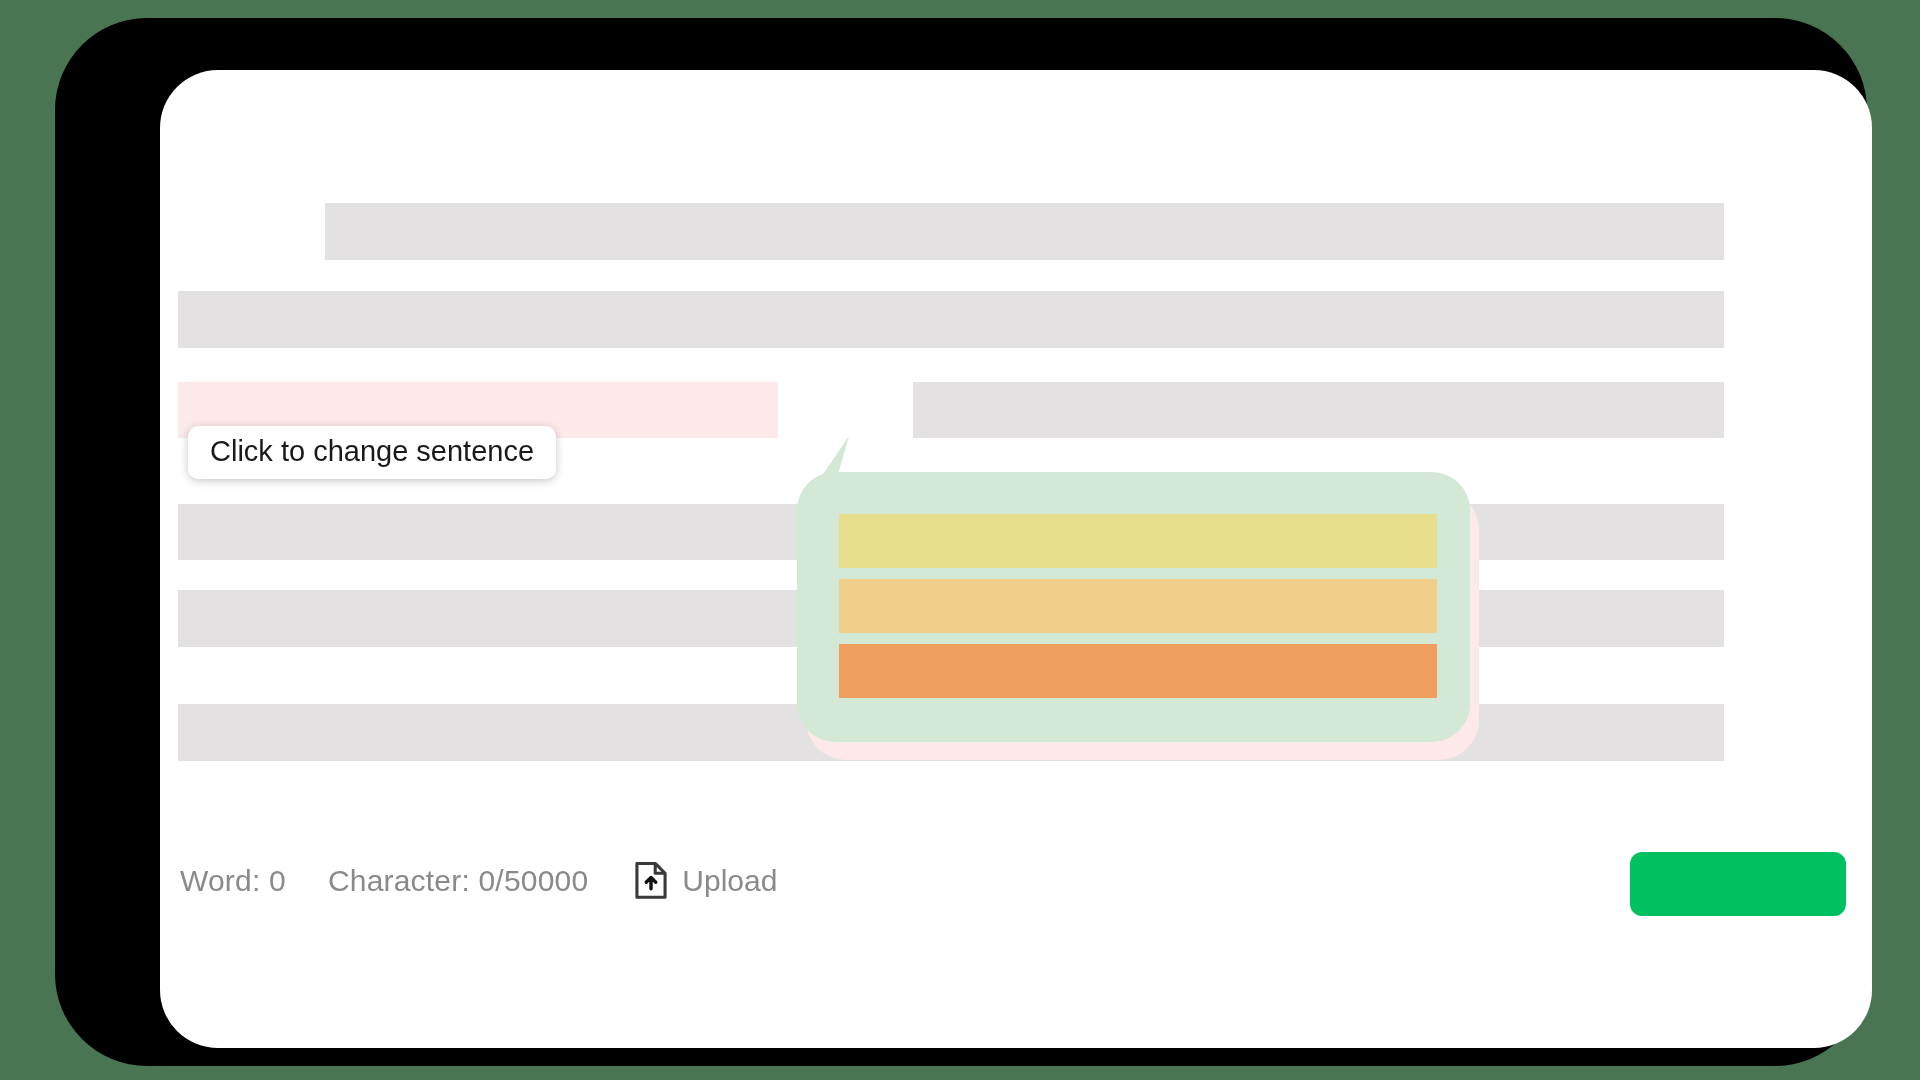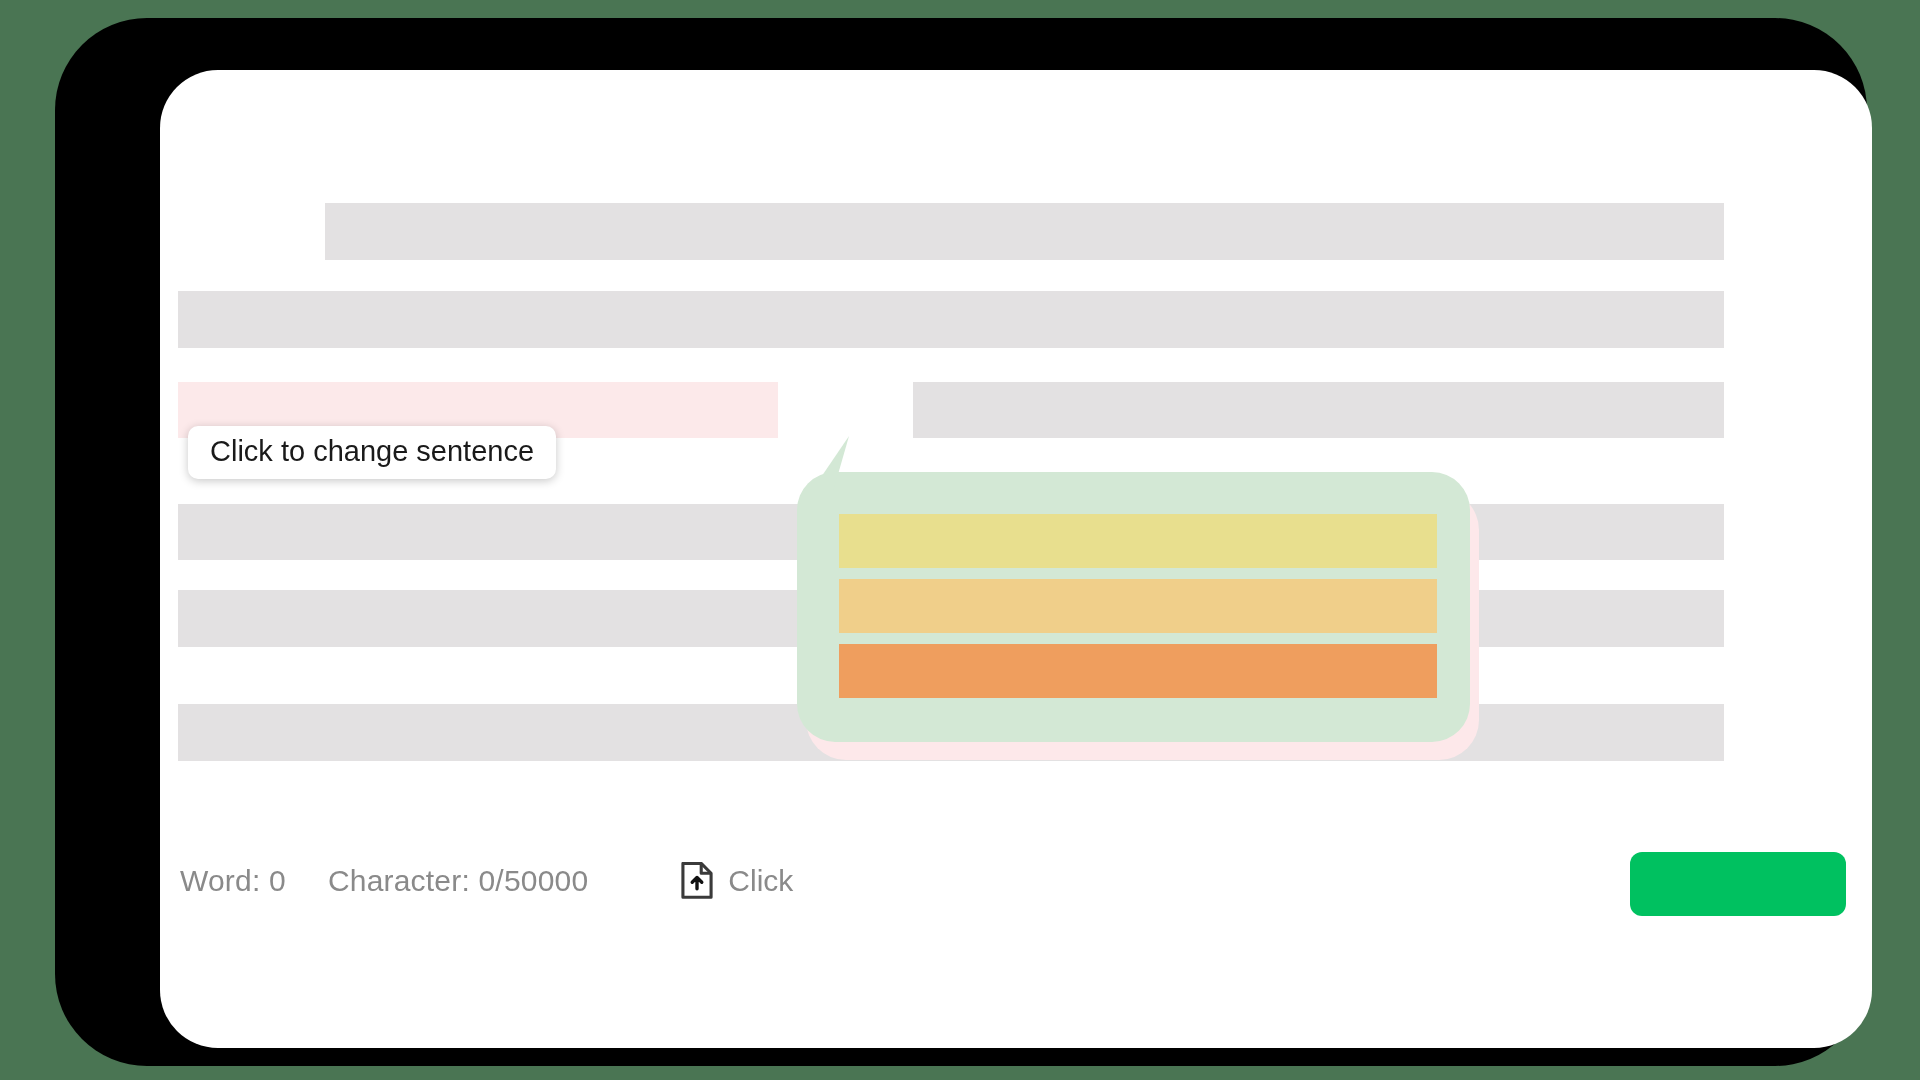--- a/index.html
+++ b/index.html
@@ -168,21 +168,21 @@
   }
 
   .status-metric {
     font-size: 30px;
     color: #8a8a8a;
     letter-spacing: 0.2px;
     white-space: nowrap;
   }
 
   .status-metric.word-count { margin-right: 42px; }
-  .status-metric.char-count { margin-right: 92px; }
+  .status-metric.char-count { margin-right: 46px; }
 
   .upload-control {
     display: flex;
     align-items: center;
     gap: 14px;
     cursor: pointer;
   }
 
   .upload-icon {
     width: 34px;
@@ -254,21 +254,21 @@
           <span class="status-metric char-count">Character: 0/50000</span>
 
           <div class="upload-control">
             <span>
               <svg class="upload-icon" viewBox="0 0 24 27" xmlns="http://www.w3.org/2000/svg">
                 <path d="M2 1 H15 L22 8 V25 H2 Z" fill="#ffffff" stroke="#3a3a3a" stroke-width="2.2" stroke-linejoin="round"></path>
                 <path d="M15 1 V8 H22" fill="none" stroke="#3a3a3a" stroke-width="2.2" stroke-linejoin="round"></path>
                 <path d="M12 19 V11 M12 11 L8.6 14.4 M12 11 L15.4 14.4" fill="none" stroke="#111111" stroke-width="2.4" stroke-linecap="round" stroke-linejoin="round"></path>
               </svg>
             </span>
-            <span class="upload-label">Click</span>
+            <span class="upload-label">Upload</span>
           </div>
         </div>
 
         <button class="primary-action-button"></button>
       </div>
 
     </div>
   </div>
 </div>
 

